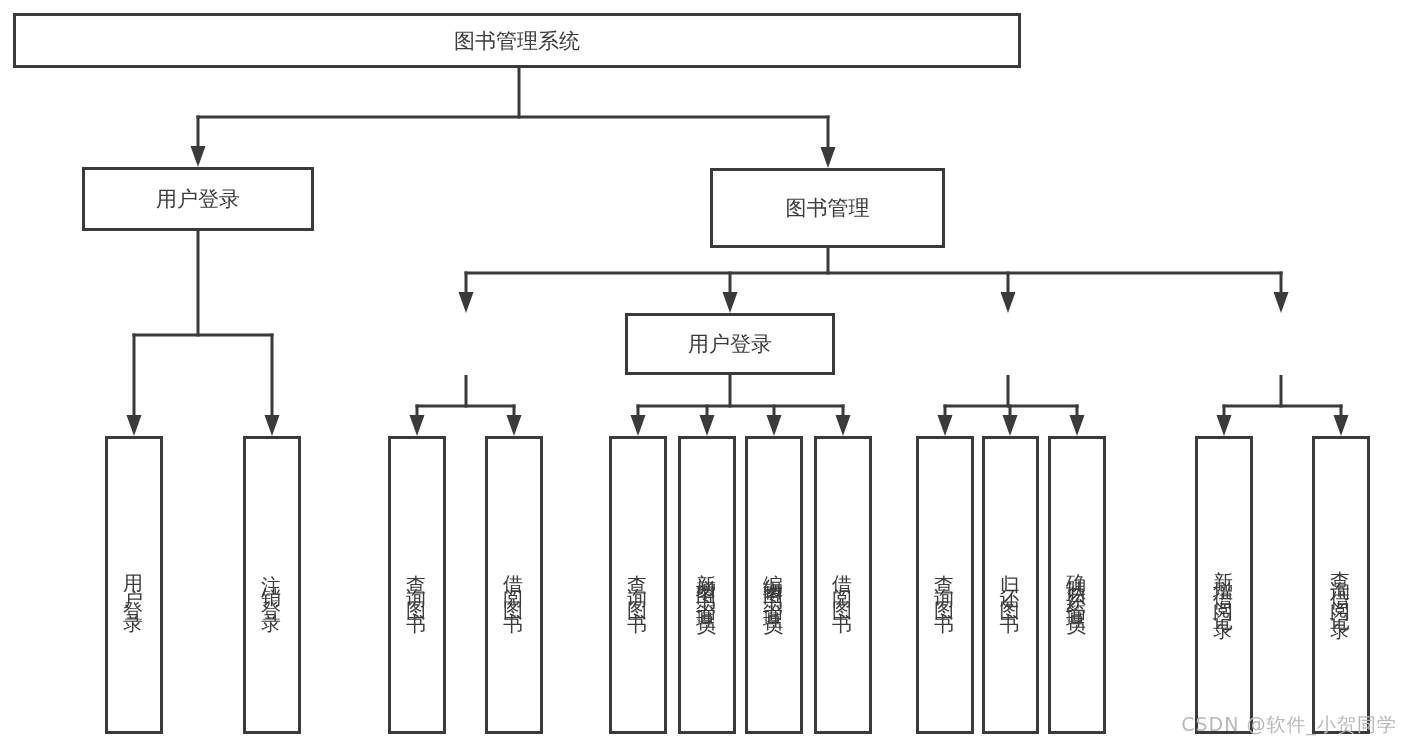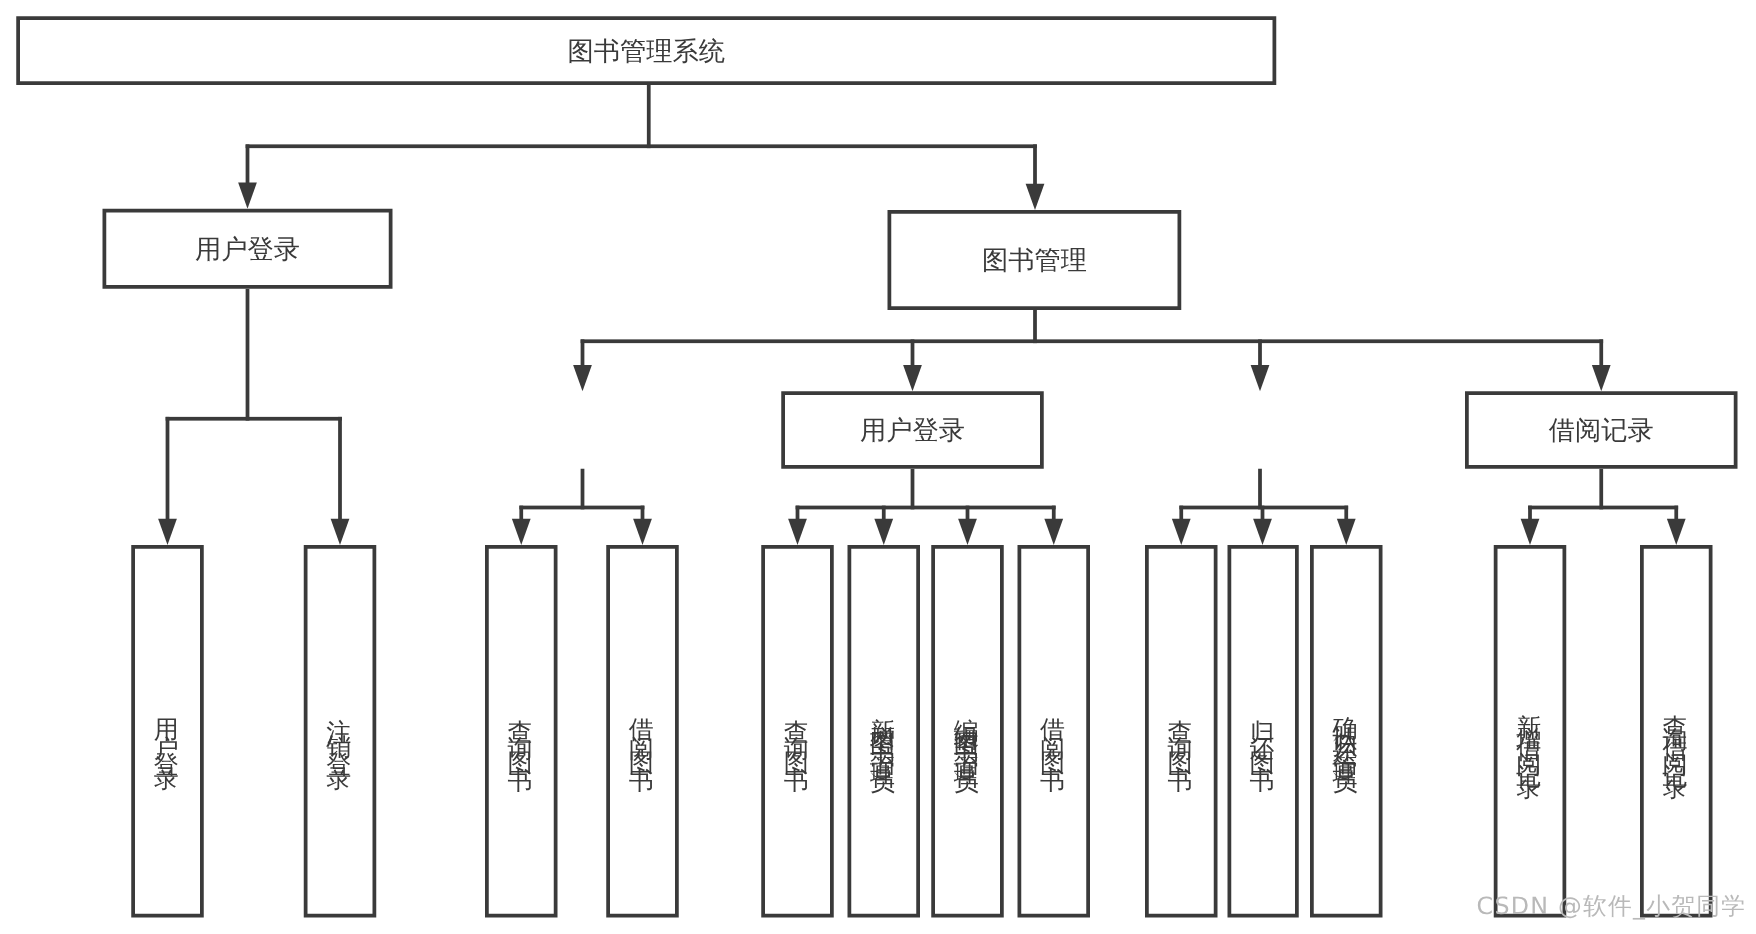--- a/index.html
+++ b/index.html
@@ -93,23 +93,20 @@
   <div class="hbox" style="left:82px;top:167px;width:232px;height:64px;">
     <span>用户登录</span>
   </div>
   <div class="hbox" style="left:710px;top:168px;width:235px;height:80px;">
     <span>图书管理</span>
   </div>
 
   <div class="hbox" style="left:625px;top:313px;width:210px;height:62px;">
     <span>用户登录</span>
   </div>
-  <div class="hbox" style="left:1172px;top:313px;width:218px;height:62px;">
-    <span>借阅记录</span>
-  </div>
 
   <div class="vbox" style="left:105px;top:436px;width:58px;height:298px;">
     <span>用户登录</span>
   </div>
   <div class="vbox" style="left:243px;top:436px;width:58px;height:298px;">
     <span>注销登录</span>
   </div>
 
   <div class="vbox" style="left:388px;top:436px;width:58px;height:298px;">
     <span>查询图书</span>

